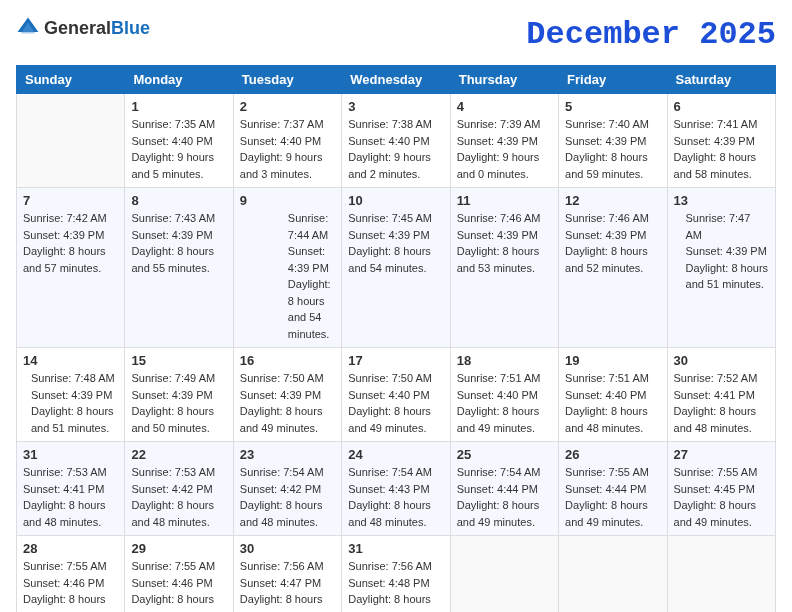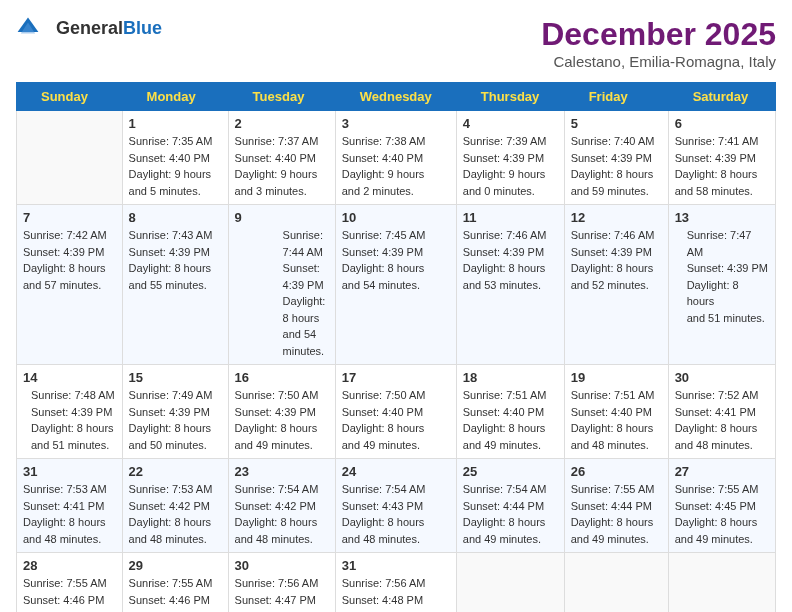--- a/index.html
+++ b/index.html
@@ -12,21 +12,21 @@
     }
     .header-area {
       display: flex;
       justify-content: space-between;
       align-items: flex-start;
       margin-bottom: 12px;
     }
     .logo {
       display: flex;
       align-items: center;
-      gap: 16px;
+      gap: 4px;
     }
     .logo-text-general {
       font-size: 18px;
       font-weight: bold;
       color: #333;
     }
     .logo-text-blue {
       font-size: 18px;
       font-weight: bold;
       color: #1a6fbd;
@@ -34,36 +34,37 @@
     .logo-icon {
       width: 24px;
       height: 24px;
     }
     .title-area {
       text-align: right;
     }
     .month-title {
       font-size: 32px;
       font-weight: bold;
-      color: #701a75;
+      color: #1d4ed8;
+      font-family: Liberation Mono, monospace;
     }
     .location-title {
       font-size: 15px;
       color: #555;
     }
     .calendar {
       width: 100%;
       border-collapse: collapse;
       border: 1px solid #ccc;
     }
     .calendar th {
       background-color: #1a6fbd;
-      color: #fde047;
+      color: #ffffff;
       text-align: left;
-      padding: 6px 24px;
+      padding: 6px 8px;
       font-size: 13px;
       border: 1px solid #1a6fbd;
     }
     .calendar td {
       vertical-align: top;
       padding: 5px 6px;
       border: 1px solid #ddd;
       font-size: 11px;
       color: #333;
       min-height: 80px;
@@ -97,21 +98,20 @@
     <svg class="logo-icon" viewBox="0 0 30 30" xmlns="http://www.w3.org/2000/svg">
       <polygon points="15,2 28,20 2,20" fill="#1a6fbd"></polygon>
       <polygon points="15,8 24,22 6,22" fill="#5599dd" opacity="0.5"></polygon>
     </svg>
     <div>
       <span class="logo-text-general">General</span><span class="logo-text-blue">Blue</span>
     </div>
   </div>
   <div class="title-area">
     <div class="month-title">December 2025</div>
-    <div class="location-title">Calestano, Emilia-Romagna, Italy</div>
   </div>
 </div>
 
 <table class="calendar">
   <thead>
     <tr>
     <th>Sunday</th>
         <th>Monday</th>
         <th>Tuesday</th>
         <th>Wednesday</th>

